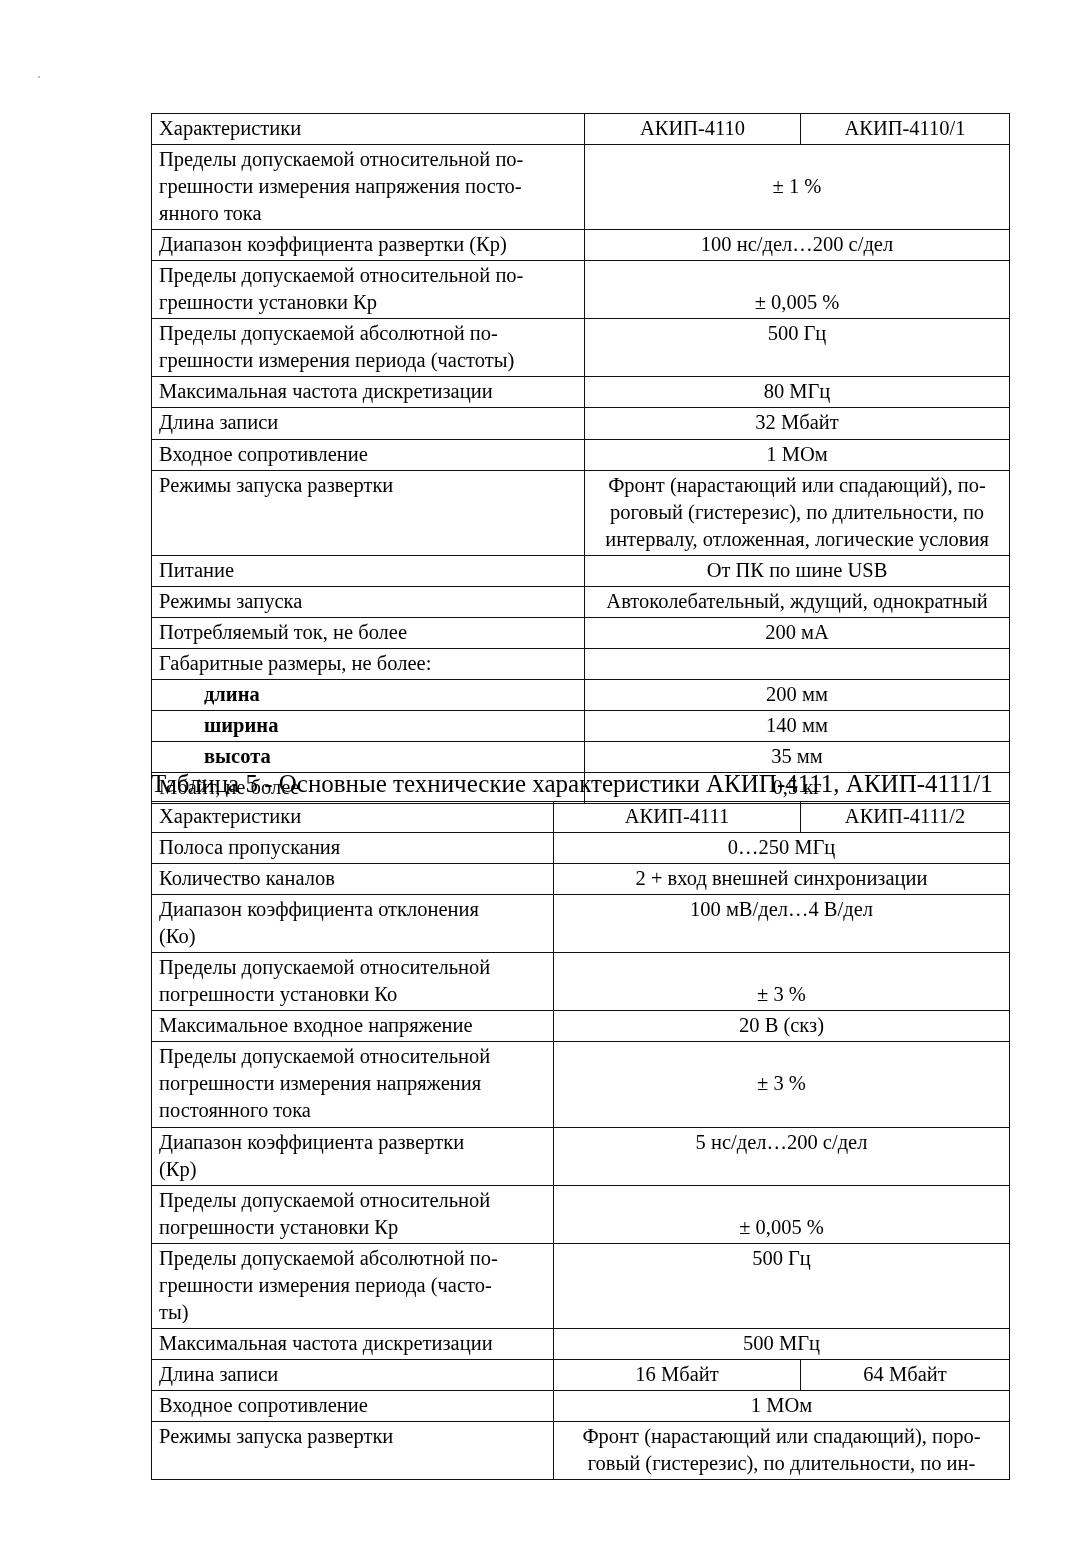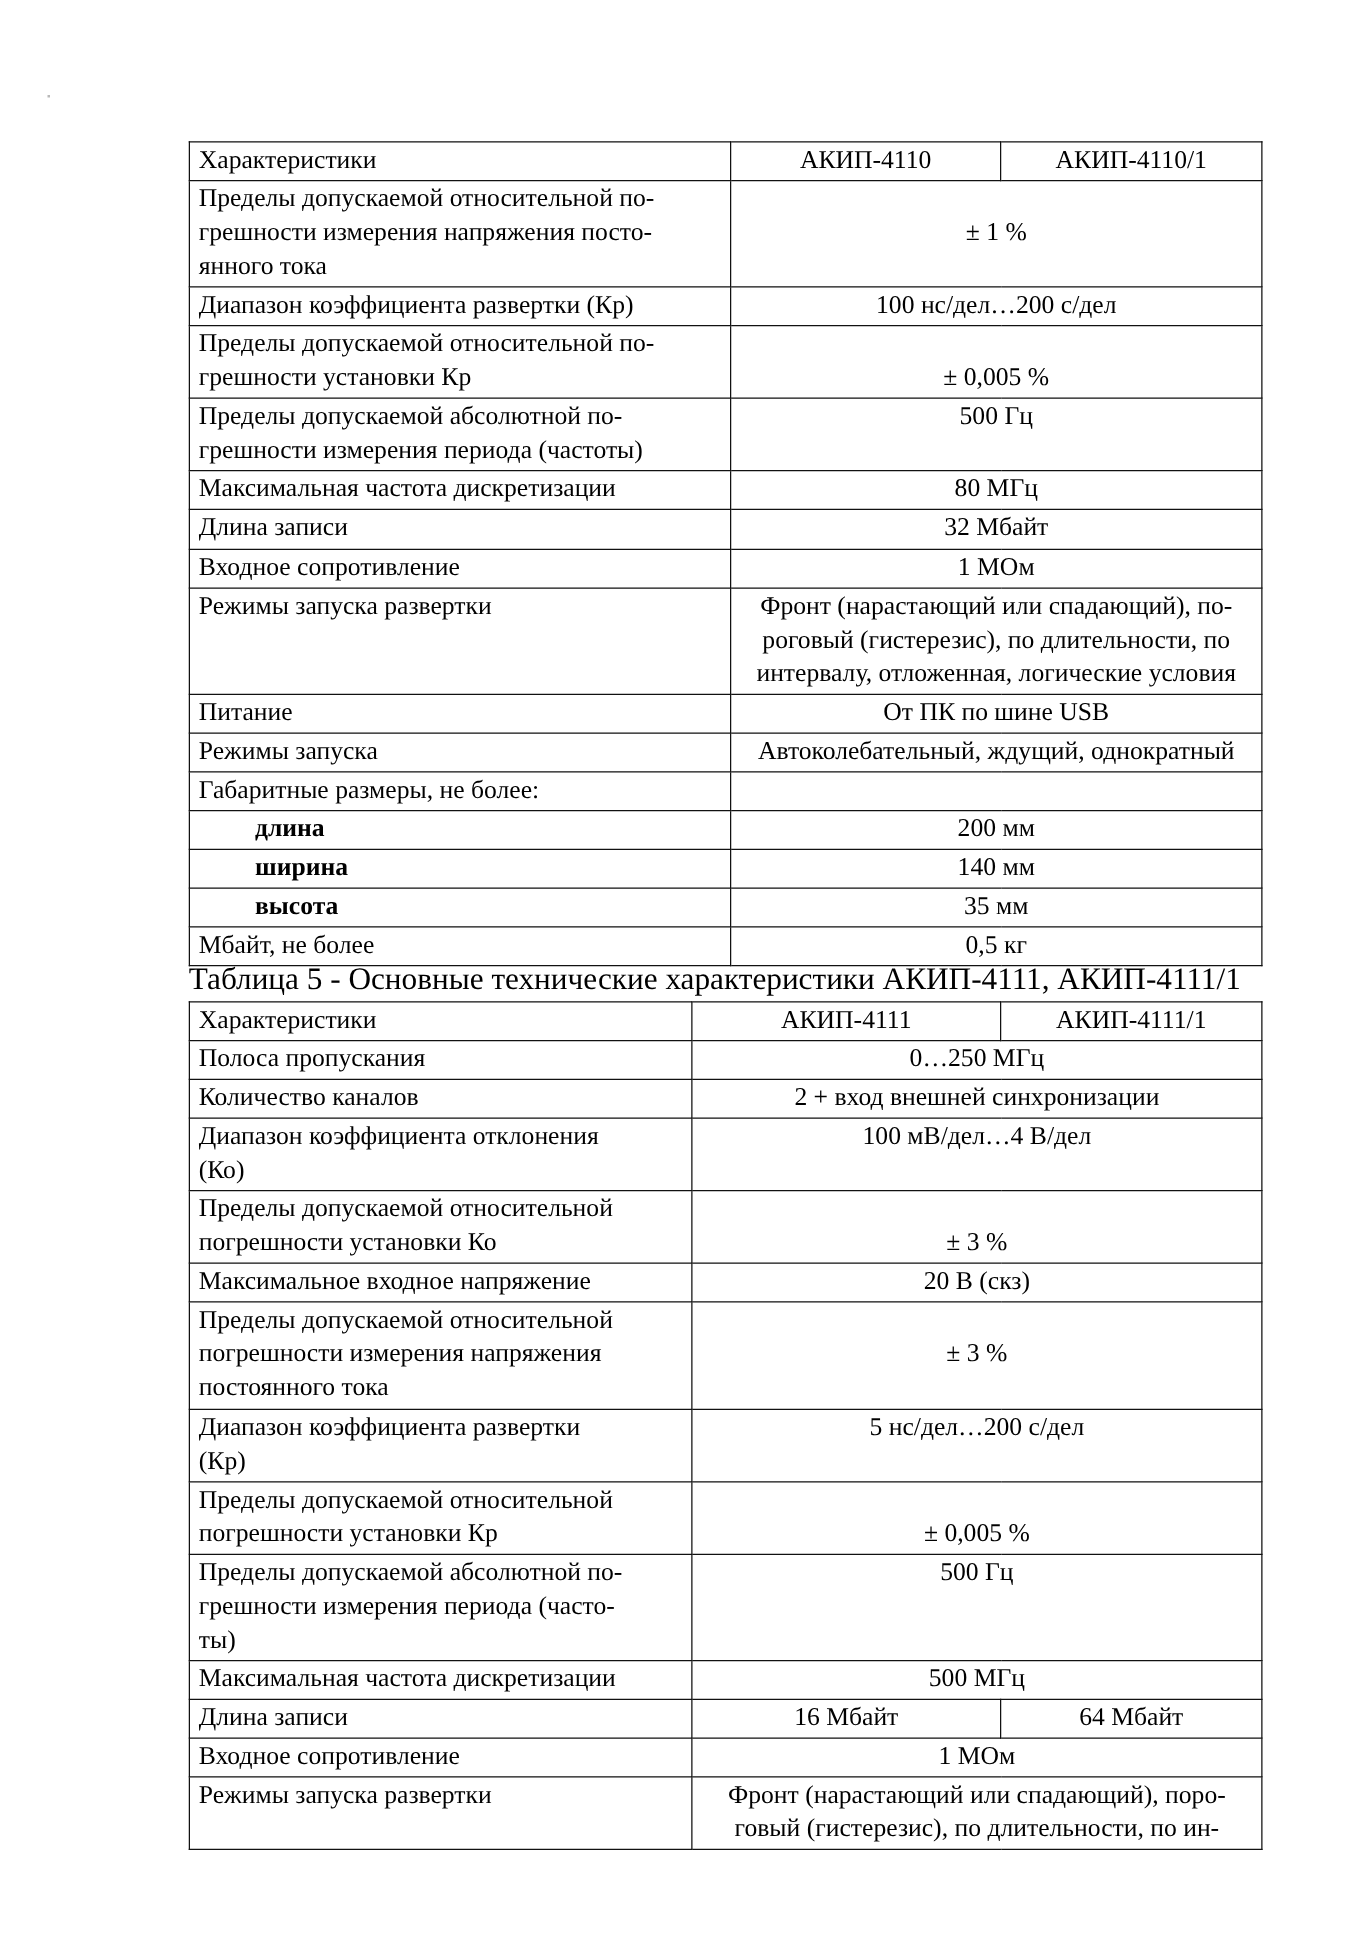--- a/index.html
+++ b/index.html
@@ -135,20 +135,24 @@
       <tr>
         <td class="l">Питание</td>
         <td class="c" colspan="2">От ПК по шине USB</td>
       </tr>
 
       <tr>
         <td class="l">Режимы запуска</td>
         <td class="c nw" colspan="2">Автоколебательный, ждущий, однократный</td>
       </tr>
 
+      <tr>
+        <td class="l">Потребляемый ток, не более</td>
+        <td class="c" colspan="2">200 мА</td>
+      </tr>
 
       <tr>
         <td class="l">Габаритные  размеры,  не более:</td>
         <td class="c" colspan="2"></td>
       </tr>
 
       <tr>
         <td class="l indent">длина</td>
         <td class="c" colspan="2">200 мм</td>
       </tr>
@@ -175,21 +179,21 @@
   <table class="doc-table" id="table-4111">
     <colgroup>
       <col style="width:402px">
       <col style="width:247px">
       <col style="width:209px">
     </colgroup>
     <tbody>
       <tr>
         <td class="l mid">Характеристики</td>
         <td class="c">АКИП-4111</td>
-        <td class="c">АКИП-4111/1</td>
+        <td class="c">АКИП-4111/2</td>
       </tr>
 
       <tr>
         <td class="l">Полоса пропускания</td>
         <td class="c" colspan="2">0…250 МГц</td>
       </tr>
 
 
       <tr>
         <td class="l">Количество каналов</td>

